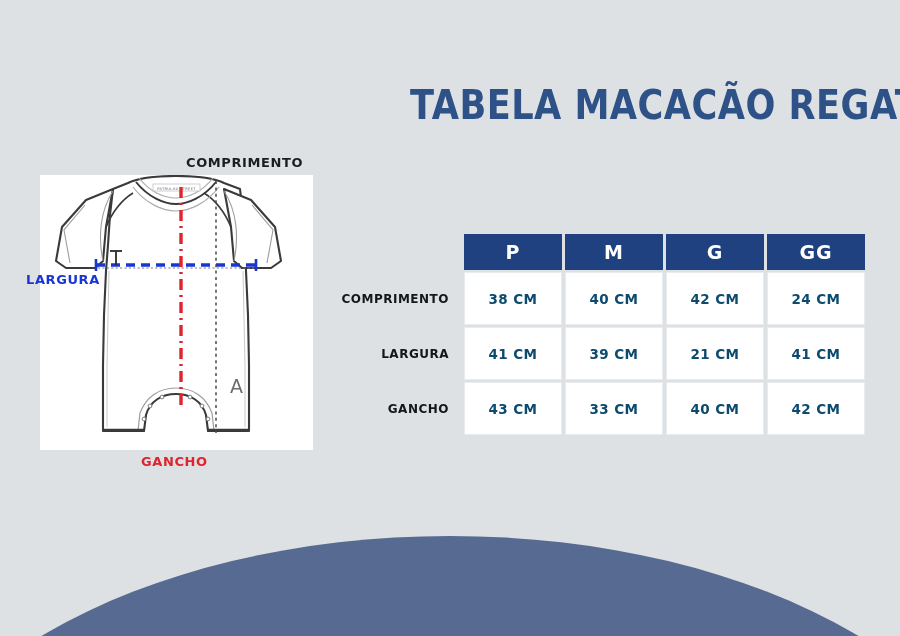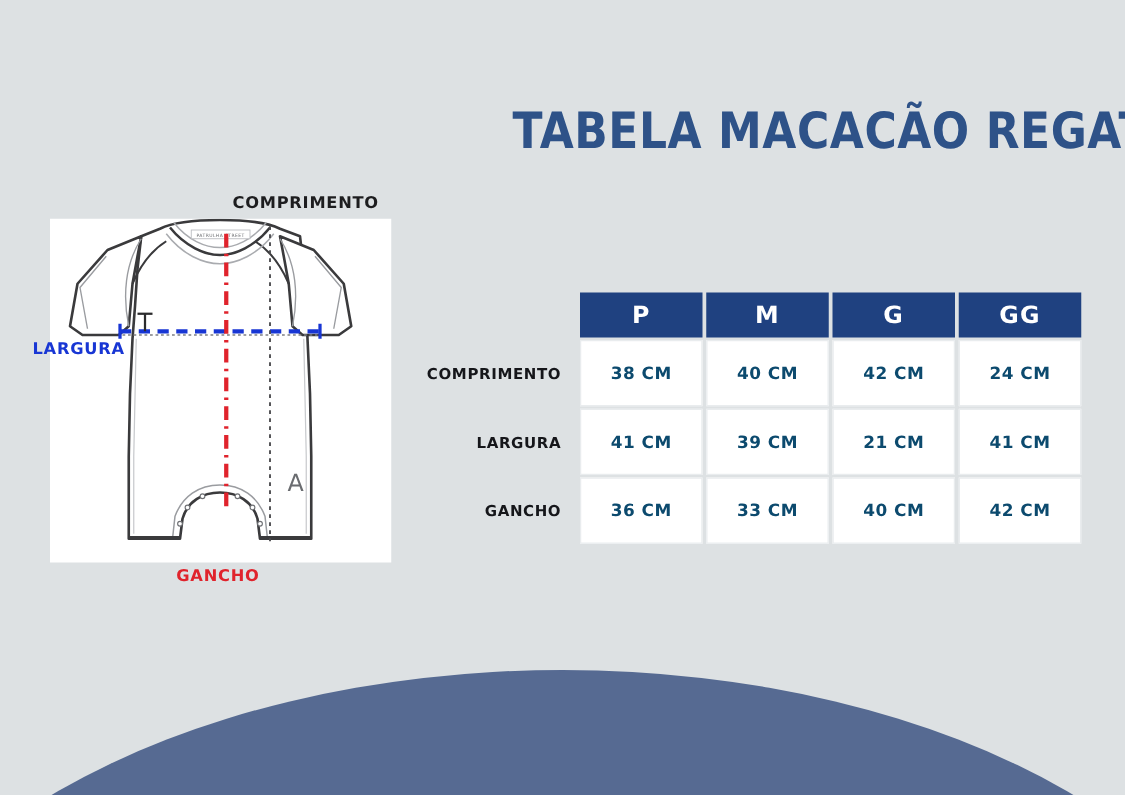--- a/index.html
+++ b/index.html
@@ -273,21 +273,21 @@
         </tr>
         <tr>
           <td class="rowlabel">LARGURA</td>
           <td class="vcell">41 CM</td>
           <td class="vcell">39 CM</td>
           <td class="vcell">21 CM</td>
           <td class="vcell">41 CM</td>
         </tr>
         <tr>
           <td class="rowlabel">GANCHO</td>
-          <td class="vcell">36 CM</td>
+          <td class="vcell">43 CM</td>
           <td class="vcell">33 CM</td>
           <td class="vcell">40 CM</td>
           <td class="vcell">42 CM</td>
         </tr>
       </tbody>
     </table>
   </div>
 
 </div>
 

